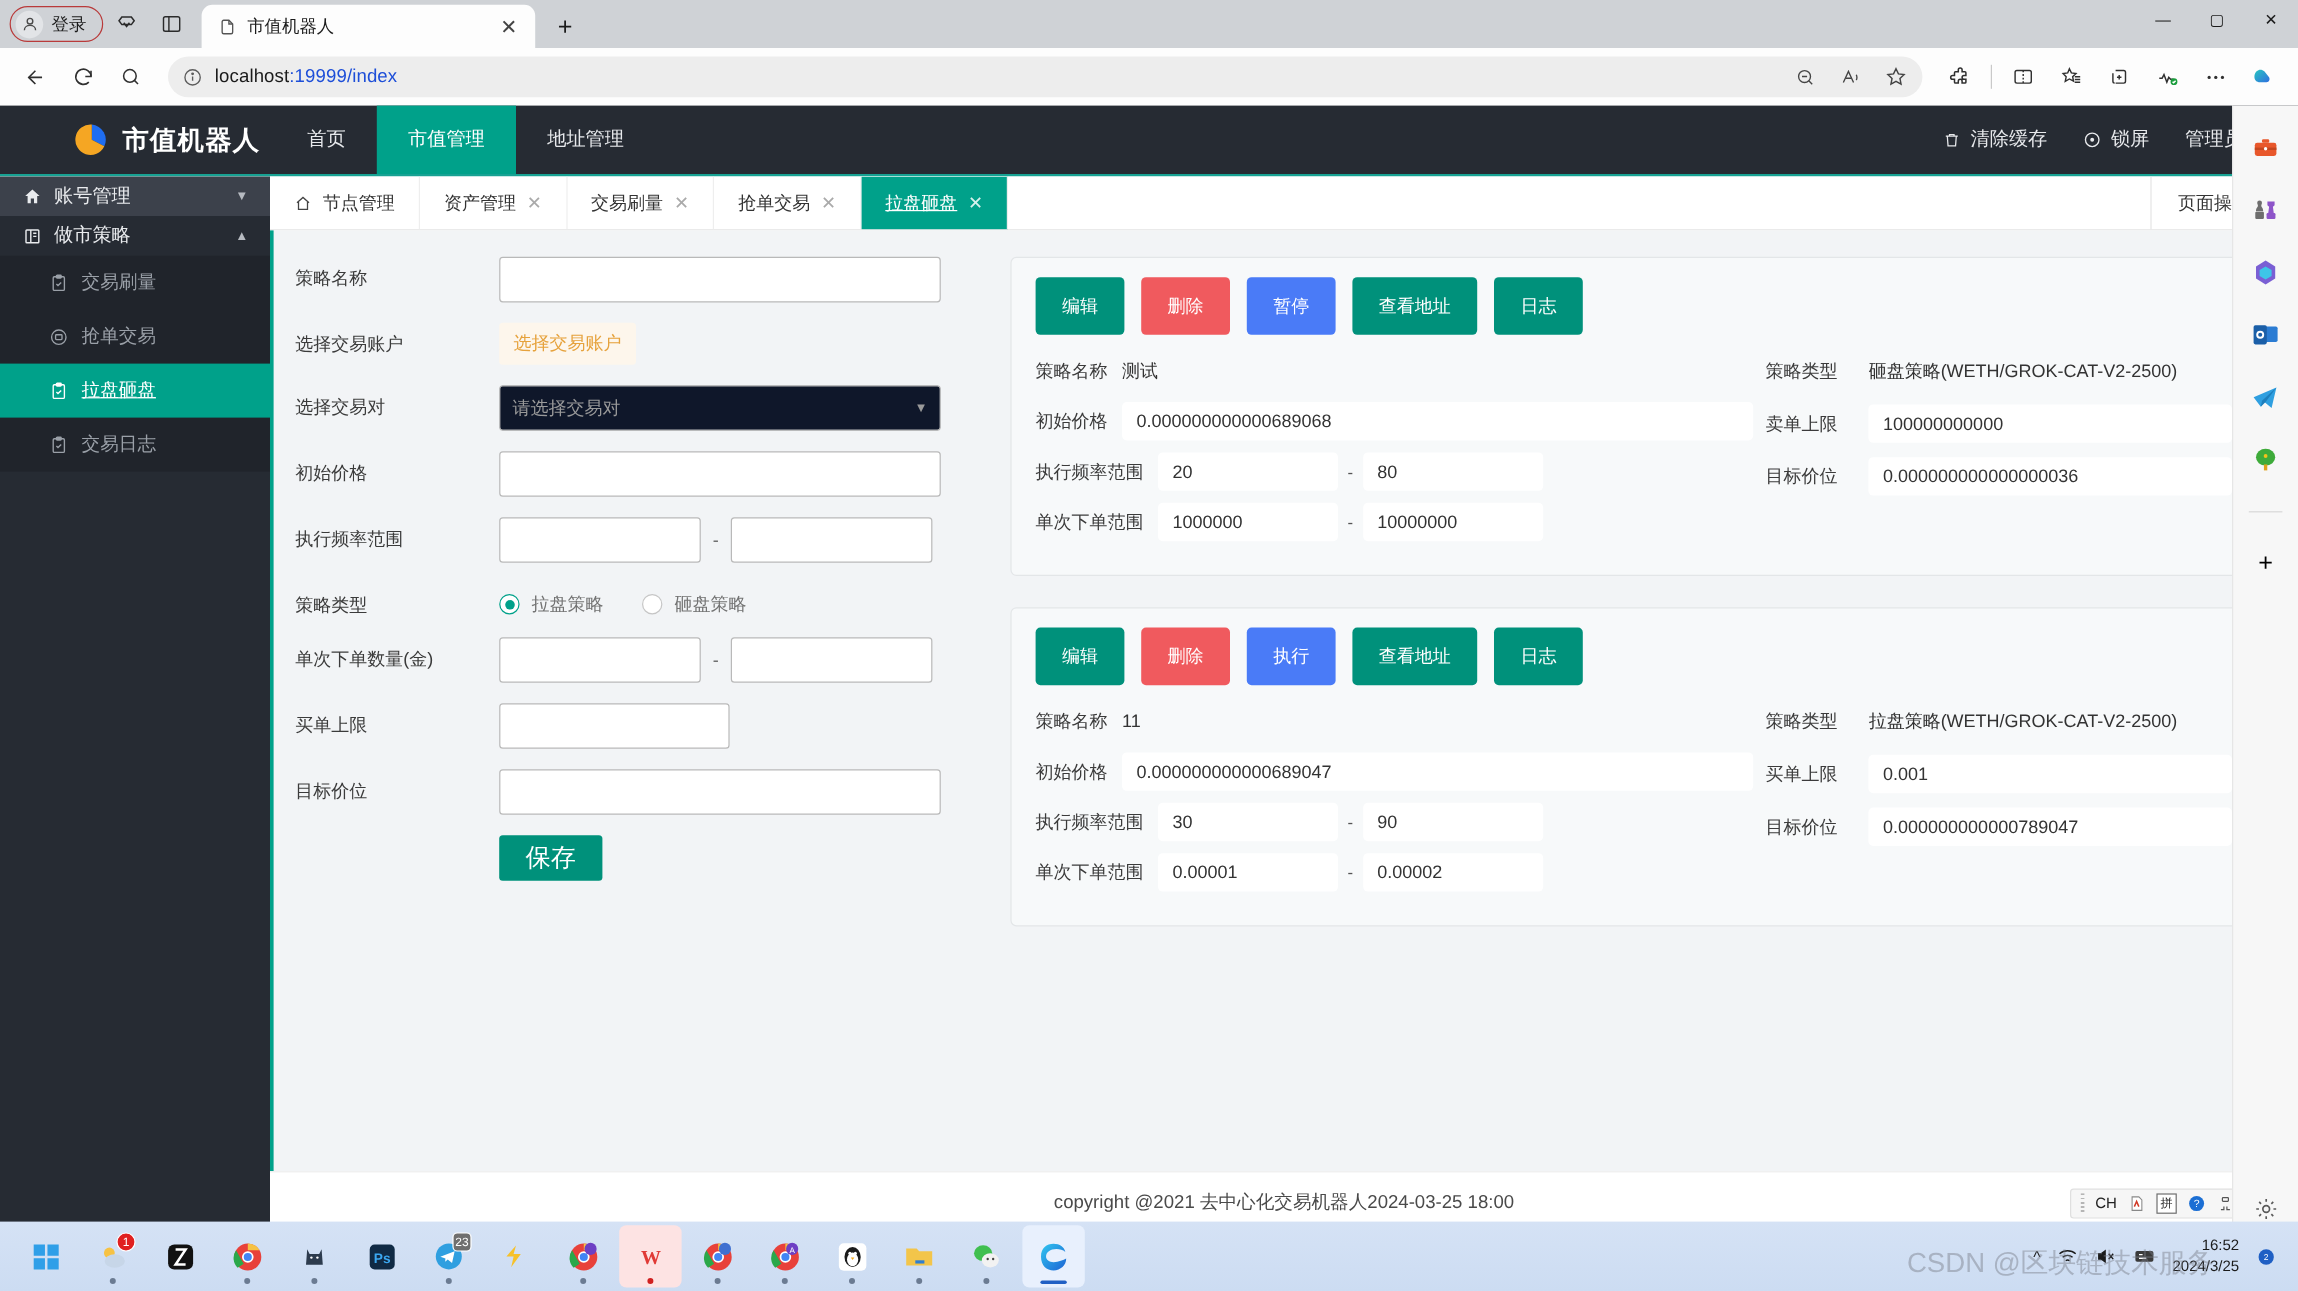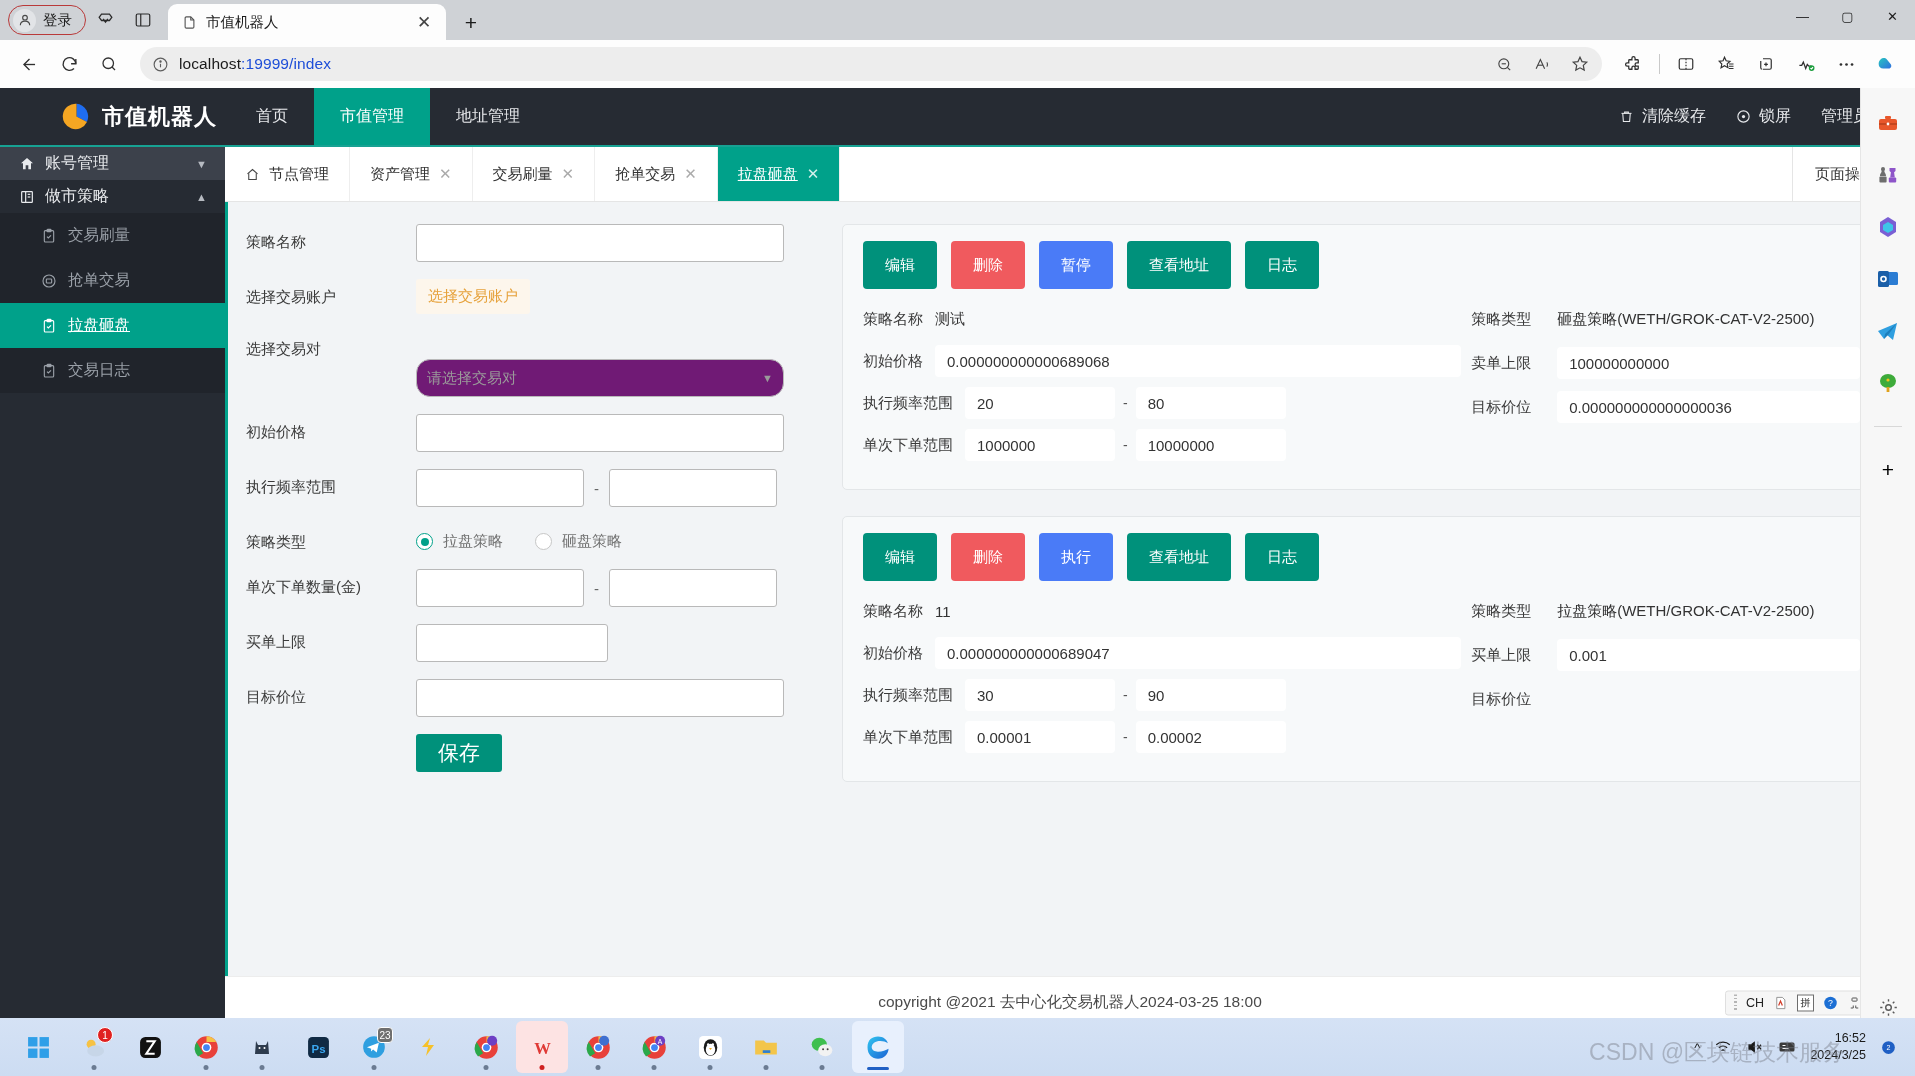--- a/index.html
+++ b/index.html
@@ -100,21 +100,21 @@
   .side-item {
     display:flex; align-items:center; height:45px; padding-left: 40px; gap: 10px;
     color:#9aa0a8; font-size: 15.5px;
   }
   .side-item.active { background: #00a18a; color:#fff; }
   .ico { width:18px; height:18px; display:inline-flex; align-items:center; justify-content:center; flex:0 0 18px;}
 
   
   .content { flex:1; background: #fff; display:flex; flex-direction: column; overflow:hidden; position:relative;}
   .tabbar {
-    height: 55px; background:#fff; border-bottom: 1px solid #e5e5e5;
+    height: 45px; background:#fff; border-bottom: 1px solid #e5e5e5;
     display:flex; align-items:stretch; position:relative;
   }
   .ctab {
     display:flex; align-items:center; gap:9px; padding: 0 20px; font-size:15px; color:#333;
     border-right: 1px solid #eee;
   }
   .ctab.active { background:#00a18a; color:#fff; }
   .ctab .x { color:#aaa; font-size: 15px; }
   .ctab.active .x { color: #d5f1ec; }
   .tabbar-right {
@@ -140,22 +140,22 @@
   .inp {
     height: 38px; border: 1px solid #b9b9b9; background:#fff; border-radius: 3px;
     font-size: 15px; color:#333; padding: 0 10px; width: 100%;
     font-family: "Liberation Sans", sans-serif;
   }
   .inp.w-full { width: 368px; }
   .inp.w-half { width: 168px; }
   .inp.w-sm { width: 192px; }
   .dash { color:#666; font-size:15px; padding: 0 2px;}
   .sel {
-    height: 38px; border:1px solid #b9b9b9; background:#701a75; border-radius:14px; width: 368px;
-    display:flex; align-items:center; padding: 0 10px; font-size: 15px; color:#9a9a9a;margin-top:28px;
+    height: 38px; border:1px solid #b9b9b9; background:#0f172a; border-radius:3px; width: 368px;
+    display:flex; align-items:center; padding: 0 10px; font-size: 15px; color:#9a9a9a;
   }
   .sel .caret { margin-left:auto; color:#9a9a9a; font-size: 11px;}
   .pick-acct {
     background:#fdf6ec; color:#e6a23c; font-size:15px; padding: 8px 12px; display:inline-block;
     border-radius: 3px;
   }
   .radio-row { display:flex; align-items:center; gap: 10px; padding-top: 8px;}
   .radio { width:17px; height:17px; border-radius:50%; border: 1.5px solid #c6c6c6; display:inline-flex; align-items:center; justify-content:center; background:#fff;}
   .radio.on { border-color:#00a18a; }
   .radio.on::after { content:""; width: 8px; height:8px; border-radius:50%; background:#00a18a; }
@@ -710,20 +710,21 @@
                   <div class="crow">
                     <span class="clabel rl">策略类型</span>
                     <span class="cval">拉盘策略(WETH/GROK-CAT-V2-2500)</span>
                   </div>
                   <div class="crow">
                     <span class="clabel rl">买单上限</span>
                     <span class="cinp">0.001</span>
                   </div>
                   <div class="crow">
                     <span class="clabel rl">目标价位</span>
+                    <span class="cinp">0.000000000000789047</span>
                   </div>
                 </div>
               </div>
             </div>
 
           </div>
 
           <div class="scrollbar">
             <div class="sb-arrow">▲</div>
             <div class="sb-thumb"></div>

